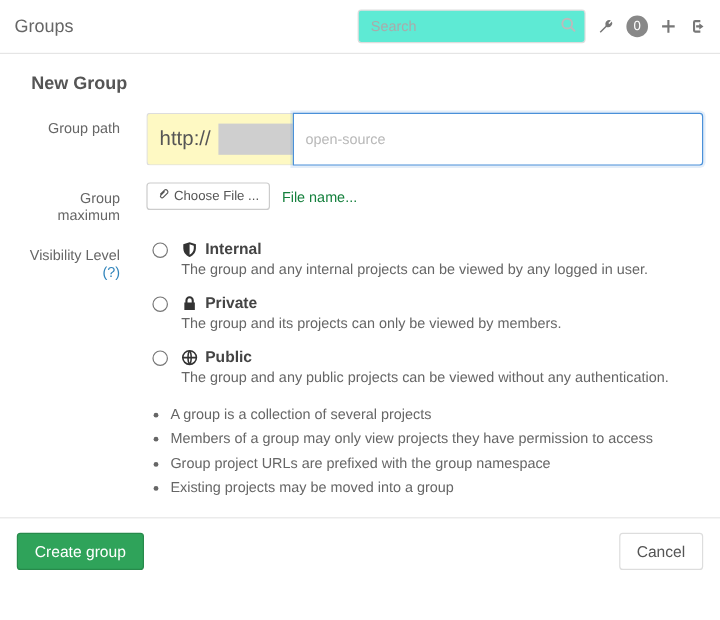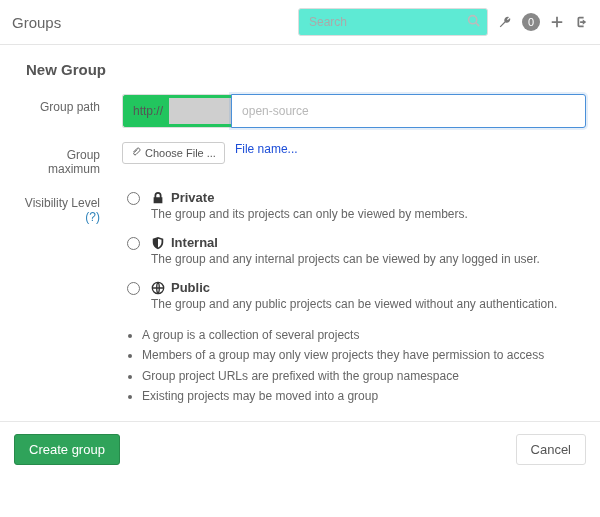--- a/index.html
+++ b/index.html
@@ -18,31 +18,31 @@
   .toolbar svg, .toolbar .glyph { width:14px; height:14px; display:block; }
 
   .page { padding:10px 14px 0; }
   .page-title { font-size:15px; font-weight:bold; color:#555; margin:6px 12px 16px; }
 
   .form-row { display:flex; align-items:flex-start; margin-bottom:14px; }
   .form-label { width:108px; text-align:right; font-size:12px; color:#666; padding-top:6px; padding-right:22px; flex-shrink:0; }
   .form-body { flex:1 1 auto; min-width:0; }
 
   .path-wrap { display:flex; }
-  .path-prefix { display:flex; align-items:center; border:1px solid #ddd; border-right:none; background:#22c55e; border-radius:3px 0 0 3px; font-size:12px; color:#555; overflow:hidden; }
+  .path-prefix { display:flex; align-items:center; border:1px solid #ddd; border-right:none; background:#fef9c3; border-radius:3px 0 0 3px; font-size:17px; color:#555; overflow:hidden; }
   .path-prefix .scheme { padding:0 6px 0 10px; }
   .path-prefix .domain { background:#cfcfcf; height:26px; width:62px; }
-  .path-input { flex:1 1 auto; height:34px; border:1px solid #4a90d9; border-radius:0 3px 3px 0; padding:4px 10px; font-size:12px; color:#555; outline:none; box-shadow:0 0 0 2px rgba(74,144,217,0.15); }
+  .path-input { flex:1 1 auto; height:44px; border:1px solid #4a90d9; border-radius:0 3px 3px 0; padding:4px 10px; font-size:12px; color:#555; outline:none; box-shadow:0 0 0 2px rgba(74,144,217,0.15); }
   .path-input::placeholder { color:#b8b8b8; font-style:normal; }
 
   .desc-area { width:100%; height:62px; border:1px solid #ddd; border-radius:3px; padding:6px 8px; font-size:12px; font-family:inherit; resize:vertical; }
 
-  .file-row { display:flex; align-items:flex-start; gap:10px; }
+  .file-row { display:flex; align-items:center; gap:10px; }
   .choose-btn { border:1px solid #ccc; background:#fff; font-size:11px; color:#555; padding:4px 8px; border-radius:3px; display:flex; align-items:center; gap:4px; }
-  .file-name { font-size:12px; color:#1d4ed8; }
+  .file-name { font-size:12px; color:#15803d; }
   .hint { font-size:12px; color:#666; margin-top:6px; }
 
   .help-link { color:#3084bb; font-size:12px; text-decoration:none; }
 
   .vis-opt { display:flex; align-items:flex-start; gap:8px; margin-bottom:14px; }
   .vis-opt input[type=radio] { margin-top:2px; }
   .vis-content { flex:1; }
   .vis-title { display:flex; align-items:center; gap:6px; font-weight:bold; color:#444; font-size:13px; }
   .vis-desc { font-size:12px; color:#666; margin-top:2px; }
   .vis-icon { width:14px; height:14px; color:#444; }
@@ -127,37 +127,37 @@
     <div class="form-label">
       <span>Visibility Level</span>
       <a class="help-link">(?)</a>
     </div>
     <div class="form-body">
       <div class="vis-opt">
         <input type="radio" name="vis" style="">
         <div class="vis-content">
           <div class="vis-title">
             <svg class="vis-icon" viewBox="0 0 16 16" fill="#333">
-                <path d="M4 7V5a4 4 0 0 1 8 0v2h1v7H3V7h1zm2 0h4V5a2 2 0 0 0-4 0v2z"></path>
+                <path d="M8 1l6 2v4c0 4-3 7-6 8-3-1-6-4-6-8V3l6-2zm0 2v10c2-1 4-3.3 4-6V4.4L8 3z"></path>
               </svg>
-            <span>Private</span>
+            <span>Internal</span>
           </div>
-          <div class="vis-desc">The group and its projects can only be viewed by members.</div>
+          <div class="vis-desc">The group and any internal projects can be viewed by any logged in user.</div>
         </div>
       </div>
       <div class="vis-opt">
         <input type="radio" name="vis" style="">
         <div class="vis-content">
           <div class="vis-title">
             <svg class="vis-icon" viewBox="0 0 16 16" fill="#333">
-                <path d="M8 1l6 2v4c0 4-3 7-6 8-3-1-6-4-6-8V3l6-2zm0 2v10c2-1 4-3.3 4-6V4.4L8 3z"></path>
+                <path d="M4 7V5a4 4 0 0 1 8 0v2h1v7H3V7h1zm2 0h4V5a2 2 0 0 0-4 0v2z"></path>
               </svg>
-            <span>Internal</span>
+            <span>Private</span>
           </div>
-          <div class="vis-desc">The group and any internal projects can be viewed by any logged in user.</div>
+          <div class="vis-desc">The group and its projects can only be viewed by members.</div>
         </div>
       </div>
       <div class="vis-opt">
         <input type="radio" name="vis" style="">
         <div class="vis-content">
           <div class="vis-title">
             <svg class="vis-icon" viewBox="0 0 16 16" fill="none" stroke="#333" stroke-width="1.5">
                 <circle cx="8" cy="8" r="6.5"></circle>
                 <path d="M1.5 8h13M8 1.5c2 2 2 11 0 13M8 1.5c-2 2-2 11 0 13"></path>
               </svg>

